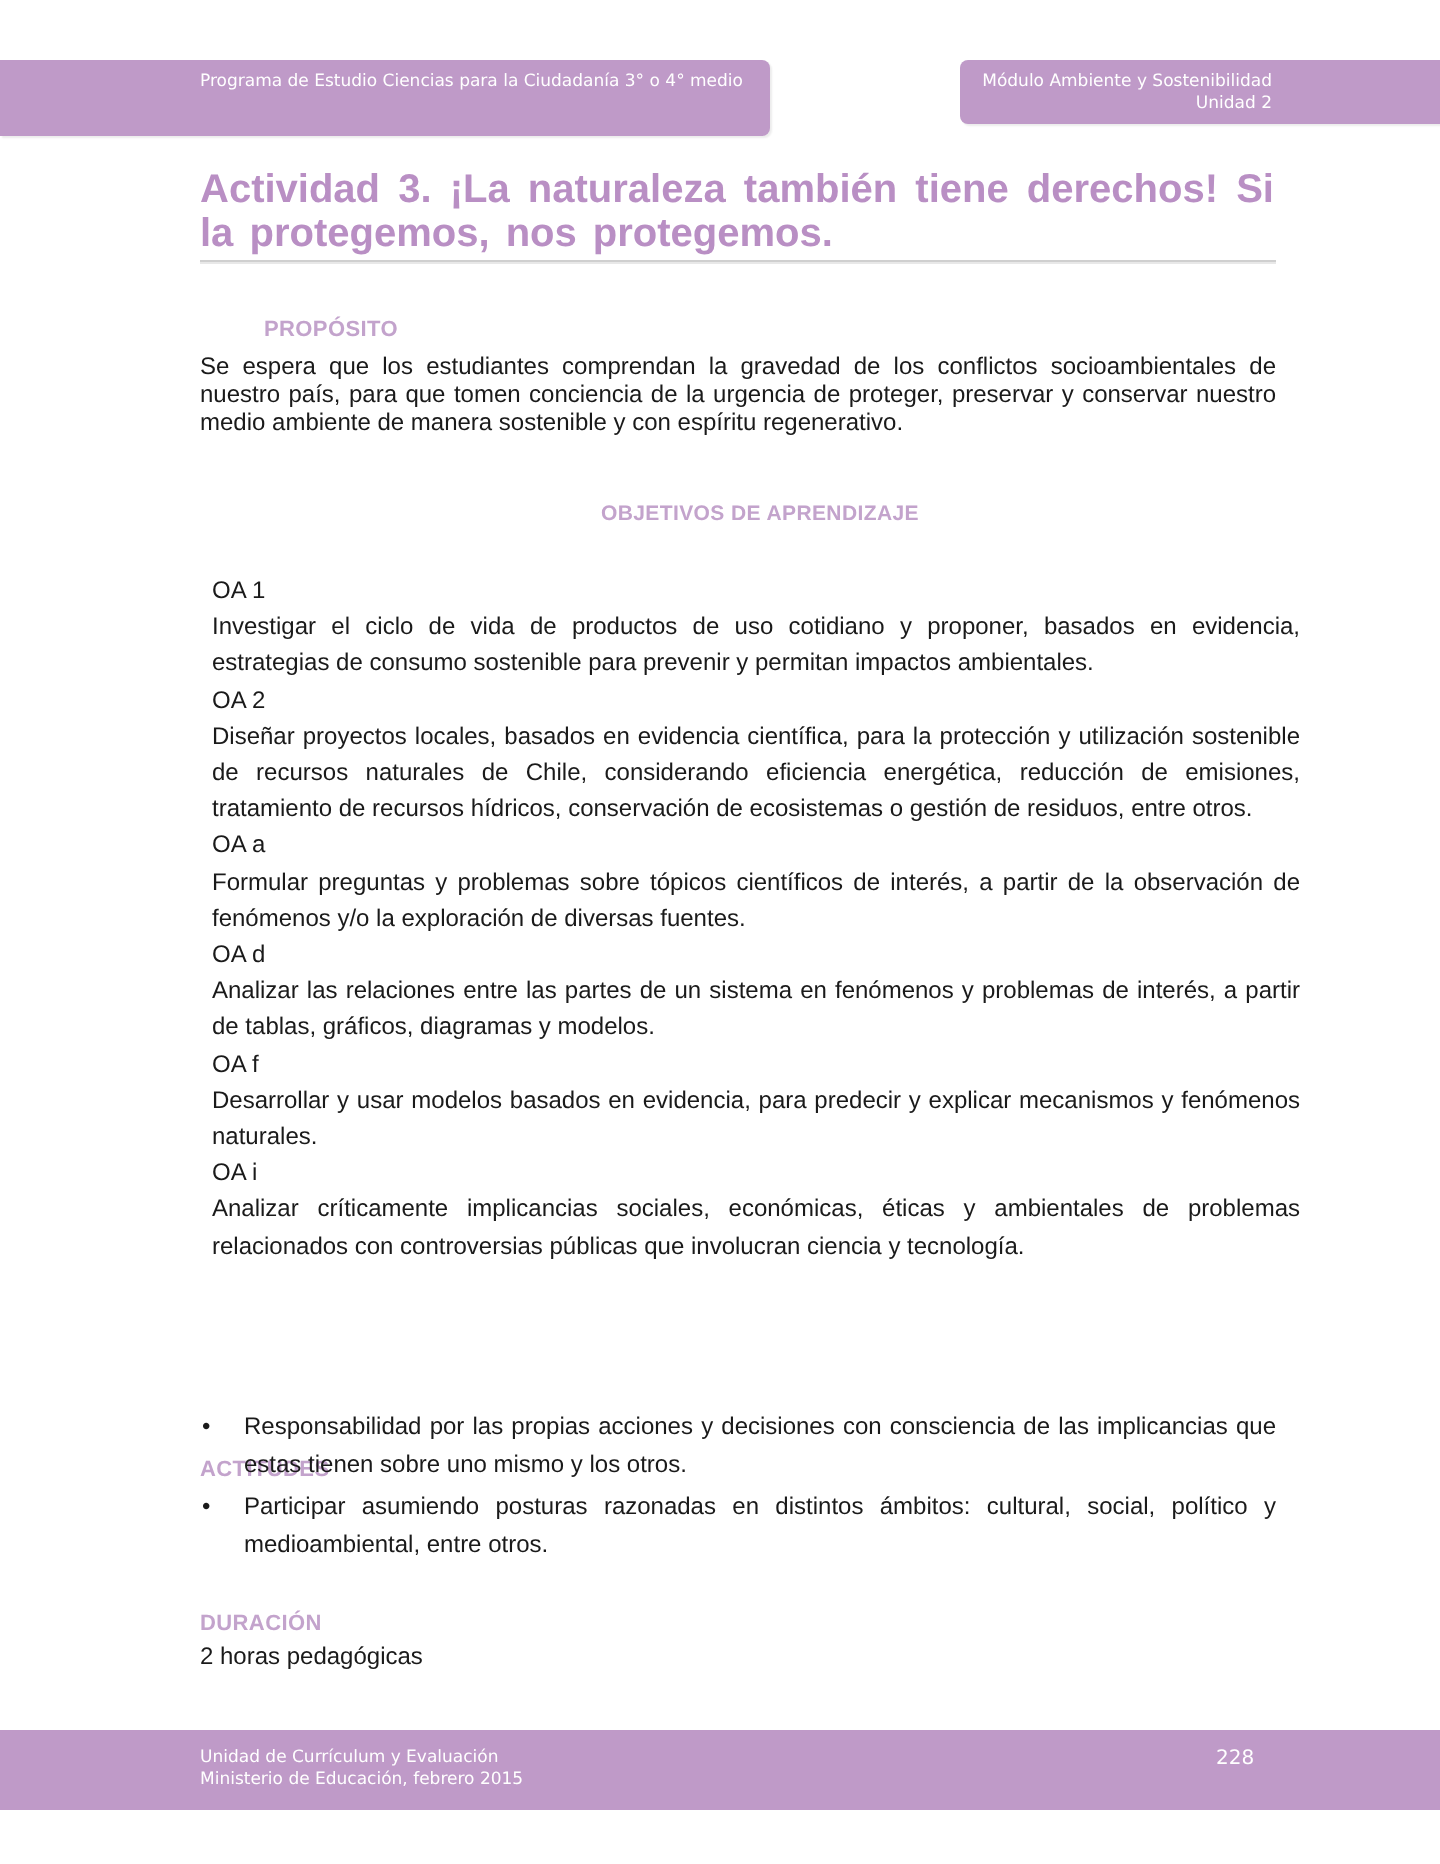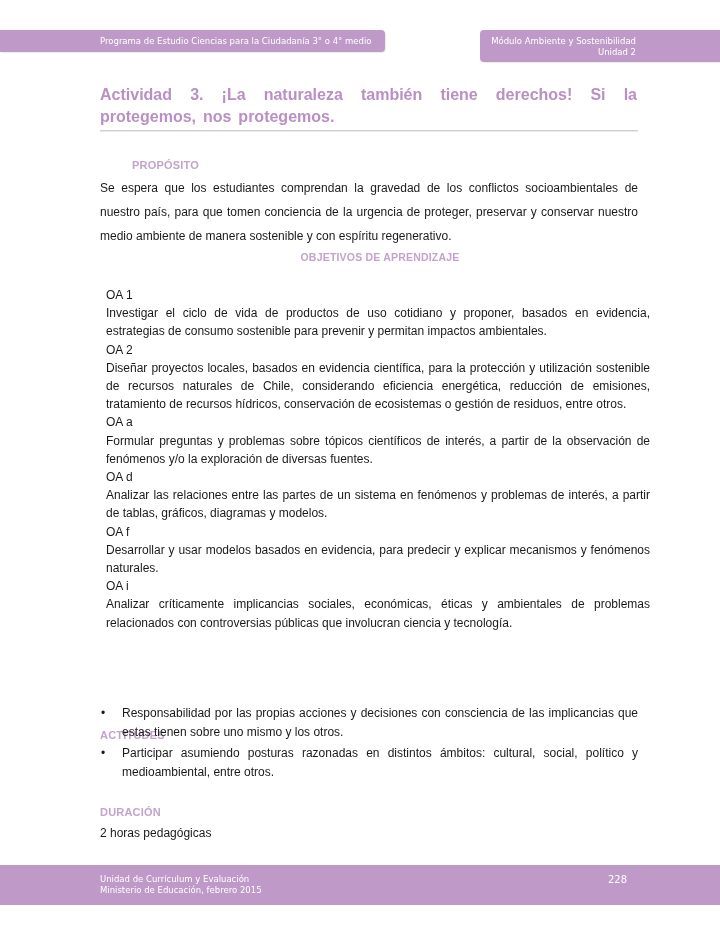--- a/index.html
+++ b/index.html
@@ -13,21 +13,21 @@
       position: relative;
       overflow: hidden;
       font-family: "Liberation Sans", sans-serif;
       color: #1a1a1a;
     }
     .hdr-left {
       position: absolute;
       left: 0;
       top: 30px;
       width: 385px;
-      height: 22px;
+      height: 38px;
       background: #bf9ac8;
       border-radius: 0 4px 4px 0;
       box-shadow: 1px 1px 1px rgba(0,0,0,0.08);
     }
     .hdr-left span {
       position: absolute;
       left: 100px;
       top: 6px;
       font-size: 8.5px;
       color: #ffffff;
@@ -54,21 +54,21 @@
       font-family: "DejaVu Sans", sans-serif;
     }
     .hdr-right .line1 { top: 6px; }
     .hdr-right .line2 { top: 17px; }
 
     .title {
       position: absolute;
       left: 100px;
       top: 84px;
       width: 537px;
-      font-size: 16px;
+      font-size: 20px;
       font-weight: bold;
       line-height: 22px;
       color: #b98fc4;
       text-align: justify;
       text-align-last: left;
       margin: 0;
       word-spacing: 2.5px;
     }
     .title-rule {
       position: absolute;
@@ -87,21 +87,21 @@
       font-weight: bold;
       color: #c3a3cc;
       margin: 0;
       letter-spacing: 0.2px;
     }
     .para {
       position: absolute;
       left: 100px;
       width: 538px;
       font-size: 12px;
-      line-height: 24px;
+      line-height: 14px;
       margin: 0;
       text-align: justify;
       color: #1a1a1a;
     }
     .oa-block {
       position: absolute;
       left: 106px;
       top: 266px;
       width: 544px;
       font-size: 12px;

